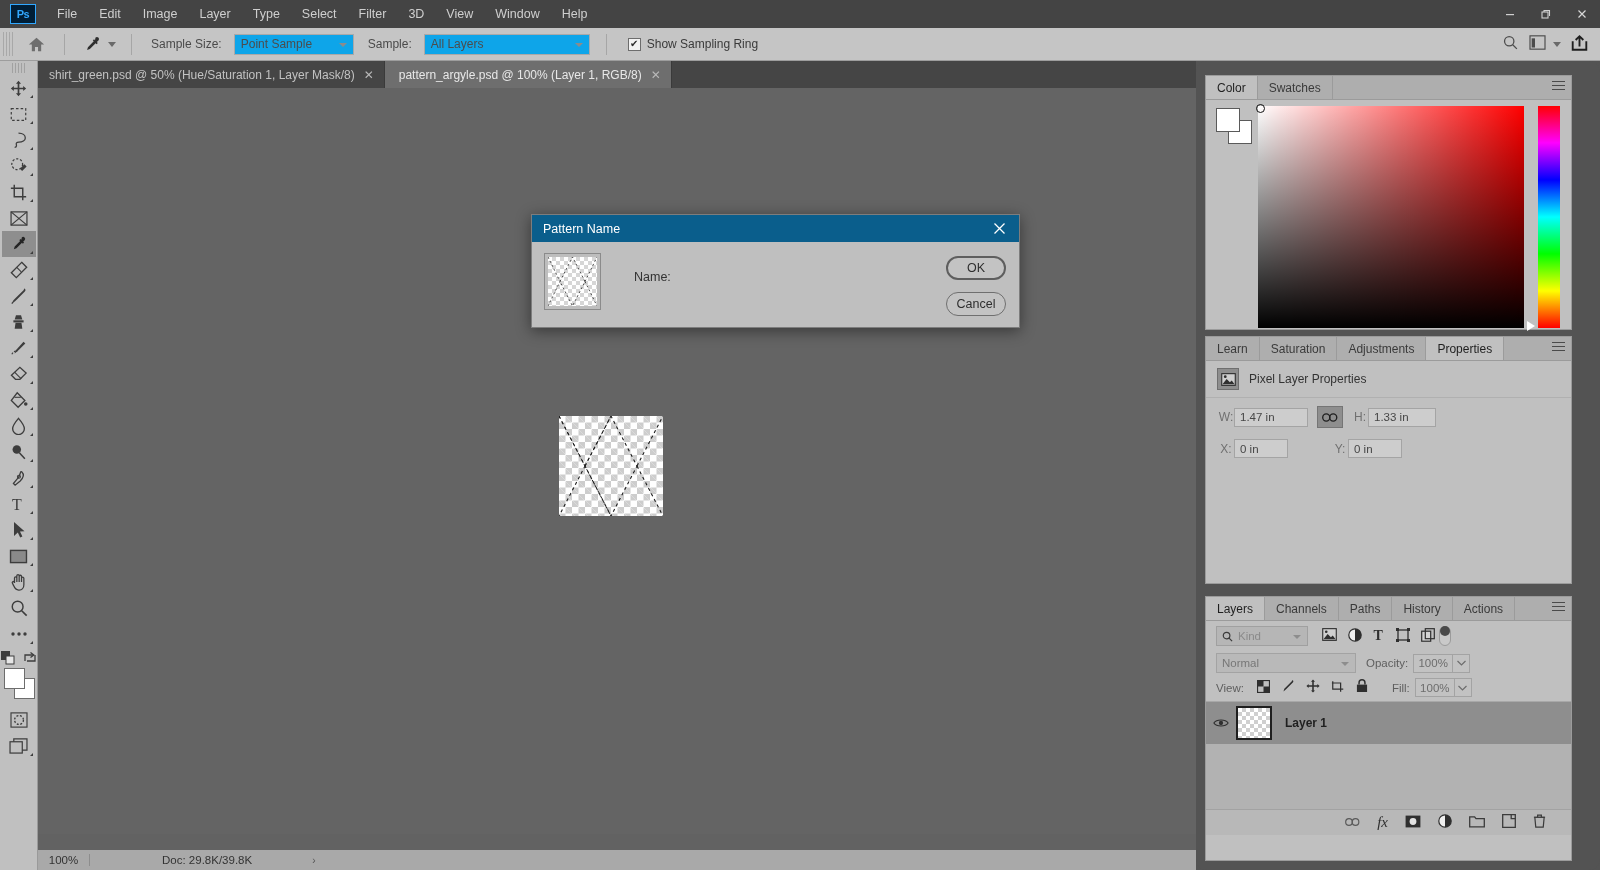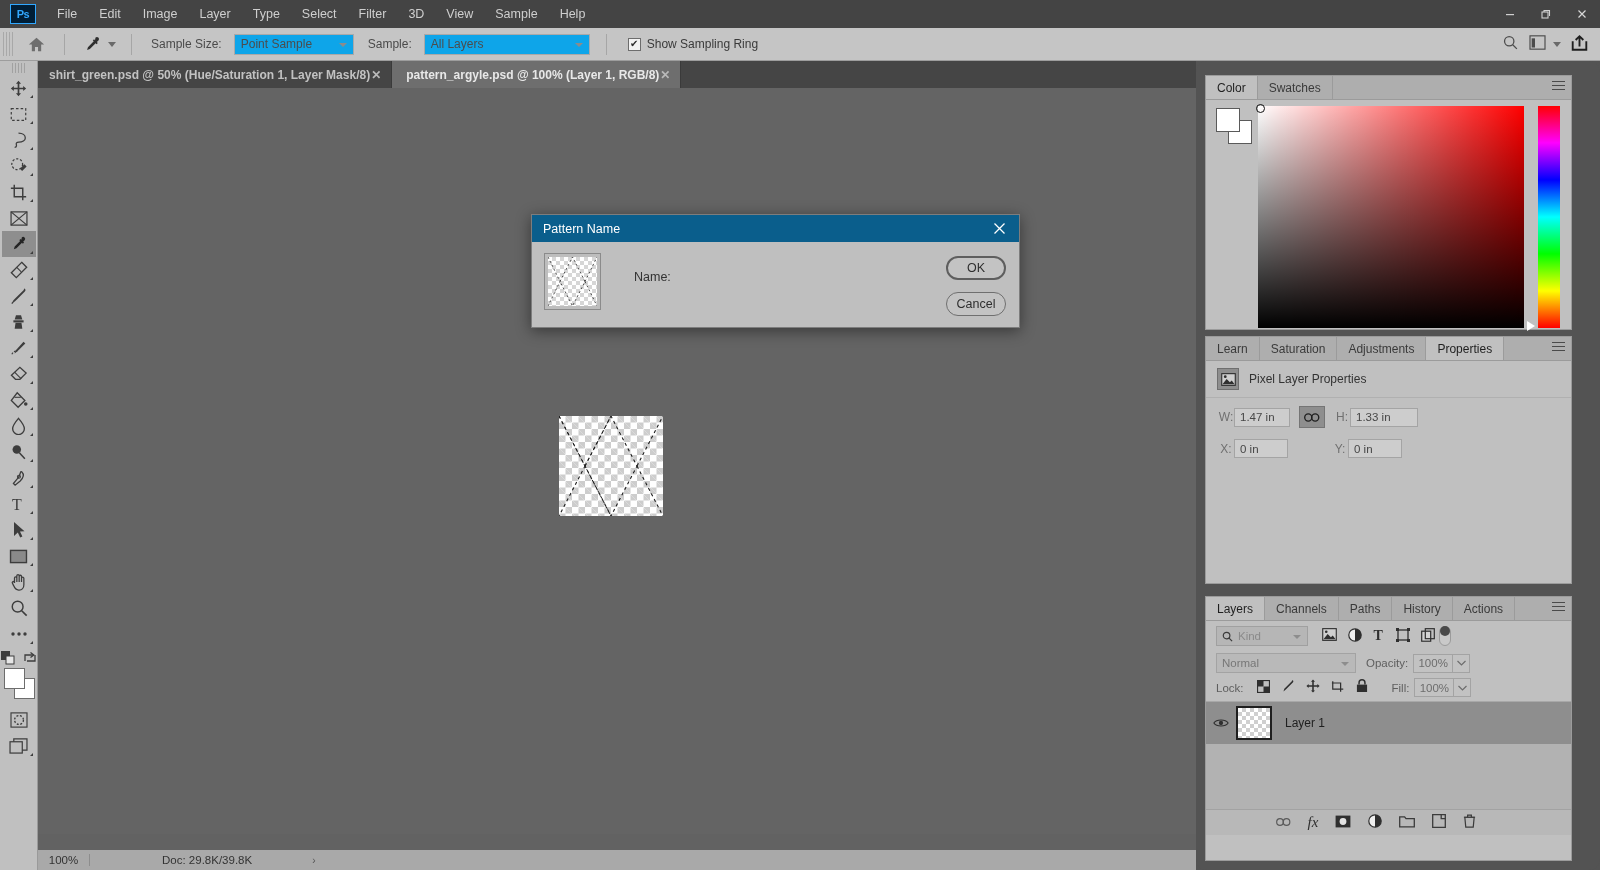--- a/index.html
+++ b/index.html
@@ -68,25 +68,24 @@
 
   
   .tabbar {
     position: absolute; left: 0; top: 61px; width: 1196px; height: 27px;
     background: #454545; display: flex; align-items: flex-end;
   }
   .tab-chevron { width: 18px; color: #b5b5b5; font-size: 10px; padding: 0 3px 8px 4px; }
   .tab-grip { width: 14px; height: 17px; margin: 0 3px 4px 0;
      background: repeating-linear-gradient(to right,#6b6b6b 0 1px,transparent 1px 3px); }
   .tab {
-    height: 27px; display: flex; align-items: center; gap: 1px;
+    height: 27px; display: flex; align-items: center; gap: 9px;
     padding: 0 10px 0 14px; font-size: 12px; color: #c2c2c2;
     background: #454545; border-right: 1px solid #3a3a3a;
     white-space: nowrap;
-    font-weight: bold;
   }
   .tab.active { background: #6e6e6e; color: #e8e8e8; }
   .tab .x { font-size: 12px; color: #b9b9b9; }
 
   
   .toolbar {
     position: absolute; left: 0; top: 61px; width: 38px; height: 809px;
     background: #c0c0c0; border-right: 1px solid #9a9a9a;
     display: flex; flex-direction: column; align-items: center; padding-top: 2px;
   }
@@ -204,32 +203,32 @@
   .blendbox .kcaret { position: absolute; right: 6px; top: 8px; width: 0; height: 0;
     border-left: 4px solid transparent; border-right: 4px solid transparent; border-top: 4px solid #8d8d8d; }
   .smalllab { font-size: 11.5px; color: #5e5e5e; margin: 0 5px 0 10px; }
   .numbox { width: 40px; height: 19px; background: #c2c2c2; border: 1px solid #a3a3a3;
     font-size: 11.5px; color: #6d6d6d; display: flex; align-items: center; justify-content: center; }
   .numcaret { width: 17px; height: 19px; background: #c2c2c2; border: 1px solid #a3a3a3;
     border-left: none; display: flex; align-items: center; justify-content: center; }
   .lay-lock { display: flex; align-items: center; padding: 3px 0 4px 10px; }
   .lock-icons { display: flex; align-items: center; gap: 11px; margin-left: 8px; color: #3b3b3b; }
   .layerlist { background: #b2b2b2; height: 108px; border-top: 1px solid #a8a8a8; }
-  .layerrow { height: 42px; display: flex; align-items: center; background: #8e8e8e; gap: 0; }
+  .layerrow { height: 42px; display: flex; align-items: center; background: #8e8e8e; gap: 0; font-weight: bold; }
   .eye { width: 30px; display: flex; align-items: center; justify-content: center; color: #2f2f2f; }
   .lay-thumb {
     width: 36px; height: 34px; border: 2px solid #1f1f1f; background-color: #fff;
     background-image:
       linear-gradient(45deg,#cfcfcf 25%,transparent 25%,transparent 75%,#cfcfcf 75%),
       linear-gradient(45deg,#cfcfcf 25%,transparent 25%,transparent 75%,#cfcfcf 75%);
     background-size: 8px 8px; background-position: 0 0, 4px 4px;
   }
   .lay-name { margin-left: 13px; font-size: 12px; color: #1f1f1f; }
   .layerfooter { height: 26px; background: #b8b8b8; border-top: 1px solid #a2a2a2;
-    display: flex; align-items: center; justify-content: center; gap: 17px; padding-right: 25px; color: #3b3b3b; }
+    display: flex; align-items: center; justify-content: flex-end; gap: 17px; padding-right: 25px; color: #3b3b3b; }
 
   
   .dialog {
     position: absolute; left: 531px; top: 214px; width: 489px; height: 114px;
     background: #bfbfbf; border: 1px solid #7d7d7d;
     box-shadow: 0 3px 14px rgba(0,0,0,0.45);
   }
   .dlg-title {
     height: 27px; background: #0a5e8c; display: flex; align-items: center;
     color: #ffffff; font-size: 12.5px; padding-left: 11px;
@@ -276,21 +275,21 @@
     <div class="ps-logo">Ps</div>
     <div class="menuitem">File</div>
     <div class="menuitem">Edit</div>
     <div class="menuitem">Image</div>
     <div class="menuitem">Layer</div>
     <div class="menuitem">Type</div>
     <div class="menuitem">Select</div>
     <div class="menuitem">Filter</div>
     <div class="menuitem">3D</div>
     <div class="menuitem">View</div>
-    <div class="menuitem">Sample</div>
+    <div class="menuitem">Window</div>
     <div class="menuitem">Help</div>
     <div class="wincontrols">
       <div class="winbtn">
         <svg width="12" height="12" viewBox="0 0 12 12">
             <rect x="2" y="6" width="8" height="1.2" fill="#d0d0d0"></rect>
           </svg>
       </div>
       <div class="winbtn">
         <svg width="12" height="12" viewBox="0 0 12 12">
           <rect x="2" y="4" width="6" height="6" fill="none" stroke="#d0d0d0" stroke-width="1.1"></rect>
@@ -625,21 +624,21 @@
           <svg width="15" height="13" viewBox="0 0 16 14">
               <rect x="0.7" y="0.7" width="14.6" height="12.6" fill="#cfcfcf" stroke="#2f2f2f" stroke-width="1.2"></rect>
               <circle cx="4.5" cy="4" r="1.5" fill="#2f2f2f"></circle>
               <path d="M1.5 12 L6 6.5 L9.5 10 L11.5 8 L14.5 12 Z" fill="#2f2f2f"></path>
             </svg>
         </span>
         <span class="prop-title">Pixel Layer Properties</span>
       </div>
       <div class="prop-row">
         <span class="prop-lab">W:</span>
-        <span class="field" style="width:56px">1.47 in</span>
+        <span class="field" style="width:74px">1.47 in</span>
         <span class="link-btn">
           <svg width="16" height="11" viewBox="0 0 18 11">
               <rect x="0.8" y="1.5" width="8" height="8" rx="4" fill="none" stroke="#1f1f1f" stroke-width="1.5"></rect>
               <rect x="8.6" y="1.5" width="8" height="8" rx="4" fill="none" stroke="#1f1f1f" stroke-width="1.5"></rect>
             </svg>
         </span>
         <span class="prop-lab">H:</span>
         <span class="field" style="width:68px">1.33 in</span>
       </div>
       <div class="prop-row" style="padding-top:11px">
@@ -722,21 +721,21 @@
         <span class="smalllab">Opacity:</span>
         <span class="numbox">100%</span>
         <span class="numcaret">
           <svg width="9" height="6" viewBox="0 0 9 6">
               <path d="M0.5 1 L4.5 5 L8.5 1" fill="none" stroke="#6d6d6d" stroke-width="1.2"></path>
             </svg>
         </span>
       </div>
 
       <div class="lay-lock">
-        <span class="smalllab" style="margin-left:0">Lock:</span>
+        <span class="smalllab" style="margin-left:0">View:</span>
         <span class="lock-icons">
           <span>
             <svg width="13" height="13" viewBox="0 0 14 14">
                 <rect x="0.6" y="0.6" width="12.8" height="12.8" fill="none" stroke="#2f2f2f" stroke-width="1.2"></rect>
                 <rect x="1" y="1" width="6" height="6" fill="#2f2f2f"></rect>
                 <rect x="7" y="7" width="6" height="6" fill="#2f2f2f"></rect>
               </svg>
           </span>
           <span>
             <svg width="14" height="14" viewBox="0 0 16 16">

